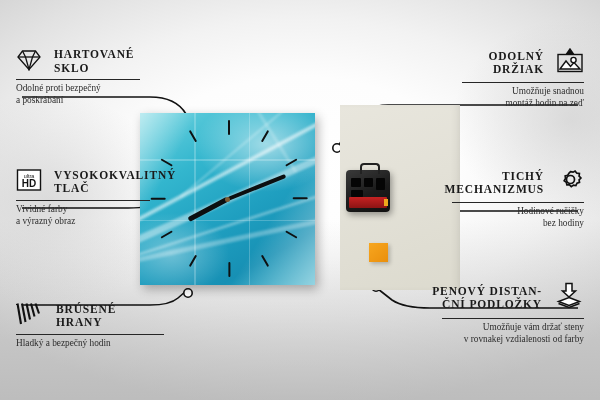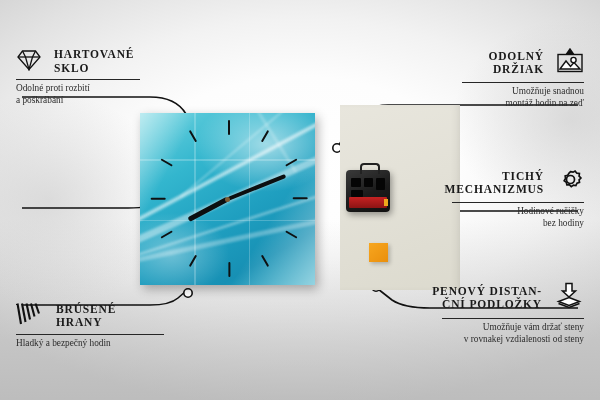--- a/index.html
+++ b/index.html
@@ -178,25 +178,45 @@
         </g>
           </svg>
       </span>
       <span class="cl-title">
         <span>HARTOVANÉ</span><br>
         <span>SKLO</span>
       </span>
     </div>
     <div class="cl-rule" style="width:124px"></div>
     <div class="cl-desc">
-      <span>Odolné proti rozbití</span><br>
+      <span>Odolné proti bezpečný</span><br>
       <span>a poškrábání</span>
     </div>
   </div>
 
+  <div class="callout left" style="left:16px;top:168px;width:160px;">
+    <div class="cl-head">
+      <span class="ico">
+        <svg width="26" height="24" viewBox="0 0 26 24">
+          <rect x="1.5" y="2" width="23" height="20" fill="#fff" stroke="#111" stroke-width="1.4"></rect>
+          <text x="13" y="10" font-family="Liberation Sans, sans-serif" font-size="5.4" text-anchor="middle" fill="#111">ultra</text>
+          <text x="13" y="19.2" font-family="Liberation Sans, sans-serif" font-size="10" font-weight="bold" text-anchor="middle" fill="#111">HD</text>
+        </svg>
+      </span>
+      <span class="cl-title">
+        <span>VYSOKOKVALITNÝ</span><br>
+        <span>TLAČ</span>
+      </span>
+    </div>
+    <div class="cl-rule" style="width:134px"></div>
+    <div class="cl-desc">
+      <span>Vividné farby</span><br>
+      <span>a výrazný obraz</span>
+    </div>
+  </div>
 
   <div class="callout left" style="left:16px;top:276px;width:165px;margin-top:26px;">
     <div class="cl-head">
       <span class="ico">
         <svg width="28" height="24" viewBox="0 0 28 24">
             <g stroke="#111" stroke-width="2.1" fill="none">
           <path d="M1,2 L1,3"></path>
           <path d="M1.5,1.5 L5,22"></path>
               <path d="M6,1.5 L9.5,20"></path>
               <path d="M10.5,1.5 L14,17.5"></path>
@@ -277,17 +297,17 @@
           <path d="M12,1.5 L18,1.5 L18,9 L21.5,9 L15,15 L8.5,9 L12,9 Z" fill="#fff"></path>
           <path d="M15,15.5 L25.5,19.5 L15,23.5 L4.5,19.5 Z" fill="#fff"></path>
           <path d="M4.5,21.5 L15,25.5 L25.5,21.5"></path>
         </g>
           </svg>
       </span>
     </div>
     <div class="cl-rule" style="width:142px;margin-left:30px"></div>
     <div class="cl-desc">
       <span>Umožňuje vám držať steny</span><br>
-      <span>v rovnakej vzdialenosti od steny</span>
+      <span>v rovnakej vzdialenosti od farby</span>
     </div>
   </div>
 
 </div>
 
 </body></html>

